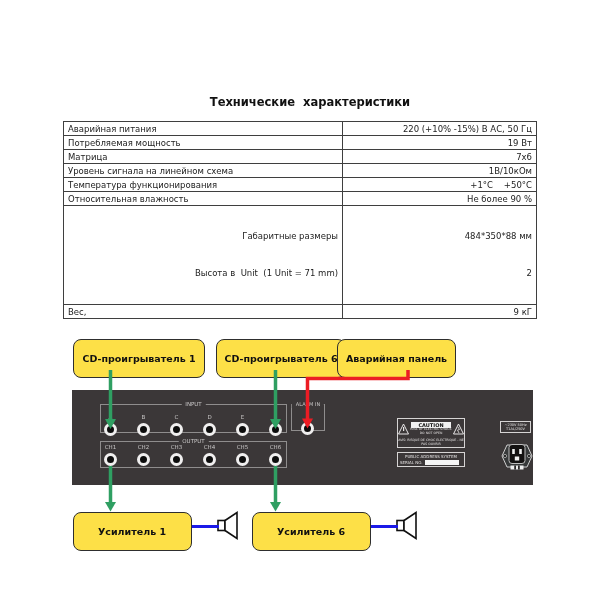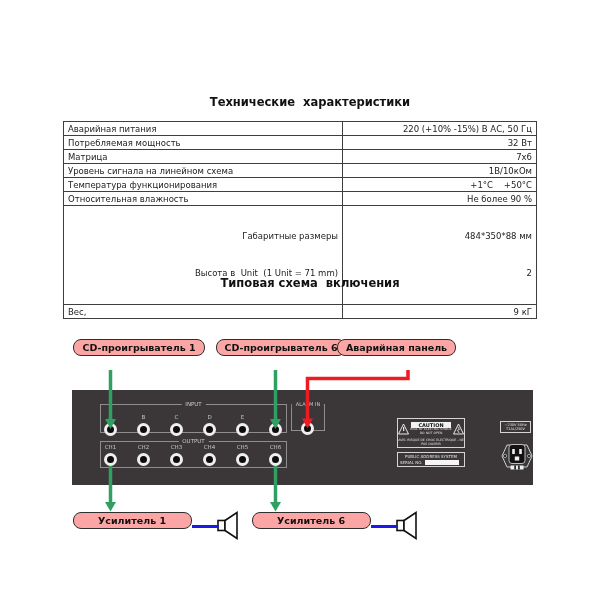--- a/index.html
+++ b/index.html
@@ -15,21 +15,21 @@
   
   #spec-table{position:absolute;left:63px;top:121px;width:474px;border-collapse:collapse;
               font-size:8.5px;color:#222;}
   #spec-table td{border:1px solid #3f3f3f;padding:0 4px;height:13px;line-height:12px;
                  vertical-align:middle;white-space:pre;}
   #spec-table td.lbl{width:270px;text-align:left;}
   #spec-table td.val{text-align:right;}
   #spec-table td .l2{display:block;line-height:13px;text-align:right;}
 
   
-  .node-box{position:absolute;height:17px;background:#fca5a5;border:1.5px solid #2e2e2e;
+  .node-box{position:absolute;height:39px;background:#fde047;border:1.5px solid #2e2e2e;
             border-radius:8px;box-sizing:border-box;font-size:9.5px;font-weight:bold;
             color:#111;display:flex;align-items:center;justify-content:center;white-space:pre;}
   #box-cd1{left:73px;top:339px;width:132px;}
   #box-cd6{left:216px;top:339px;width:130px;}
   #box-alarm{left:337px;top:339px;width:119px;}
   .amp-box{justify-content:flex-start;padding-left:24px;}
   #box-amp1{left:73px;top:512px;width:119px;}
   #box-amp6{left:252px;top:512px;width:119px;}
 
   
@@ -91,21 +91,21 @@
   <div class="doc-title" id="title1">Технические  характеристики</div>
 
   <table id="spec-table">
     <tbody>
       <tr>
         <td class="lbl">Аварийная питания</td>
         <td class="val">220 (+10% -15%) В АС, 50 Гц</td>
       </tr>
       <tr>
         <td class="lbl">Потребляемая мощность</td>
-        <td class="val">32 Вт</td>
+        <td class="val">19 Вт</td>
       </tr>
       <tr>
         <td class="lbl">Матрица</td>
         <td class="val">7х6</td>
       </tr>
       <tr>
         <td class="lbl">Уровень сигнала на линейном схема</td>
         <td class="val">1В/10кОм</td>
       </tr>
       <tr>
@@ -126,21 +126,20 @@
           <span class="l2">2</span>
         </td>
       </tr>
       <tr>
         <td class="lbl">Вес,</td>
         <td class="val">9 кГ</td>
       </tr>
     </tbody>
   </table>
 
-  <div class="doc-title" id="title2">Типовая схема  включения</div>
 
   <div class="node-box" id="box-cd1">CD-проигрыватель 1</div>
   <div class="node-box" id="box-cd6">CD-проигрыватель 6</div>
   <div class="node-box" id="box-alarm">Аварийная панель</div>
 
   <div id="panel">
 
     <div class="group-rect" id="group-input">
       <span class="group-label">INPUT</span>
     </div>

